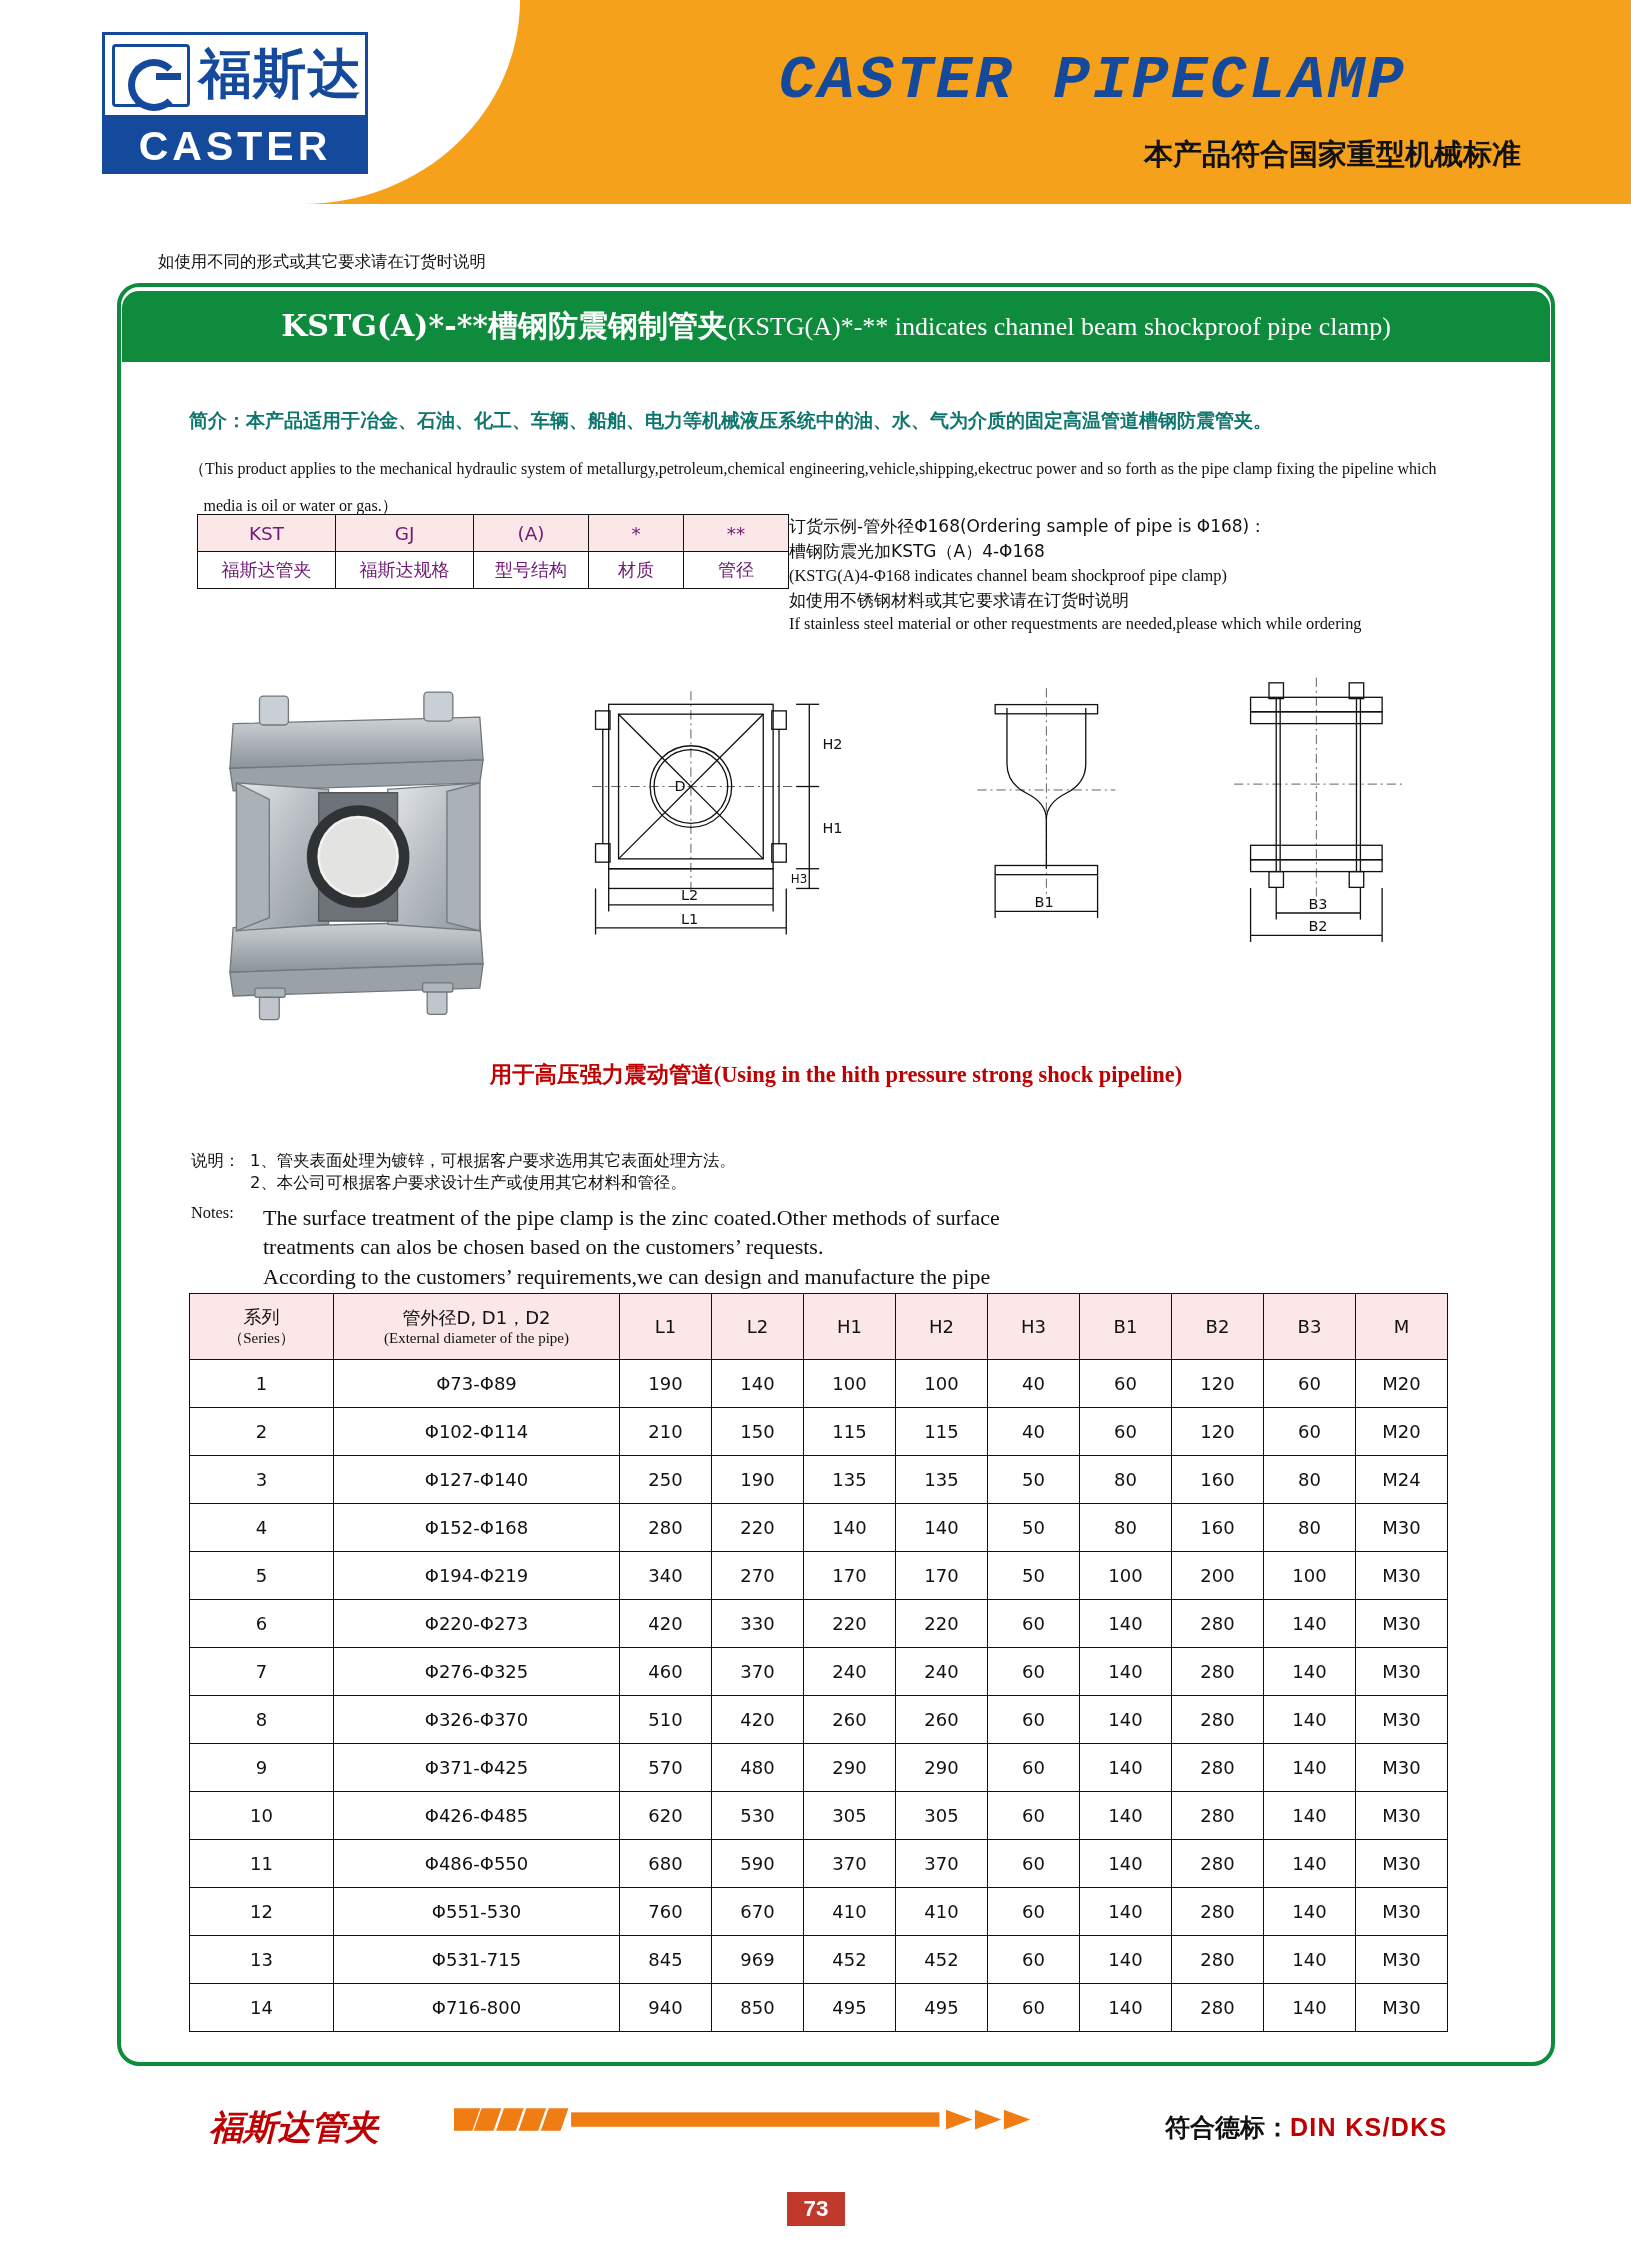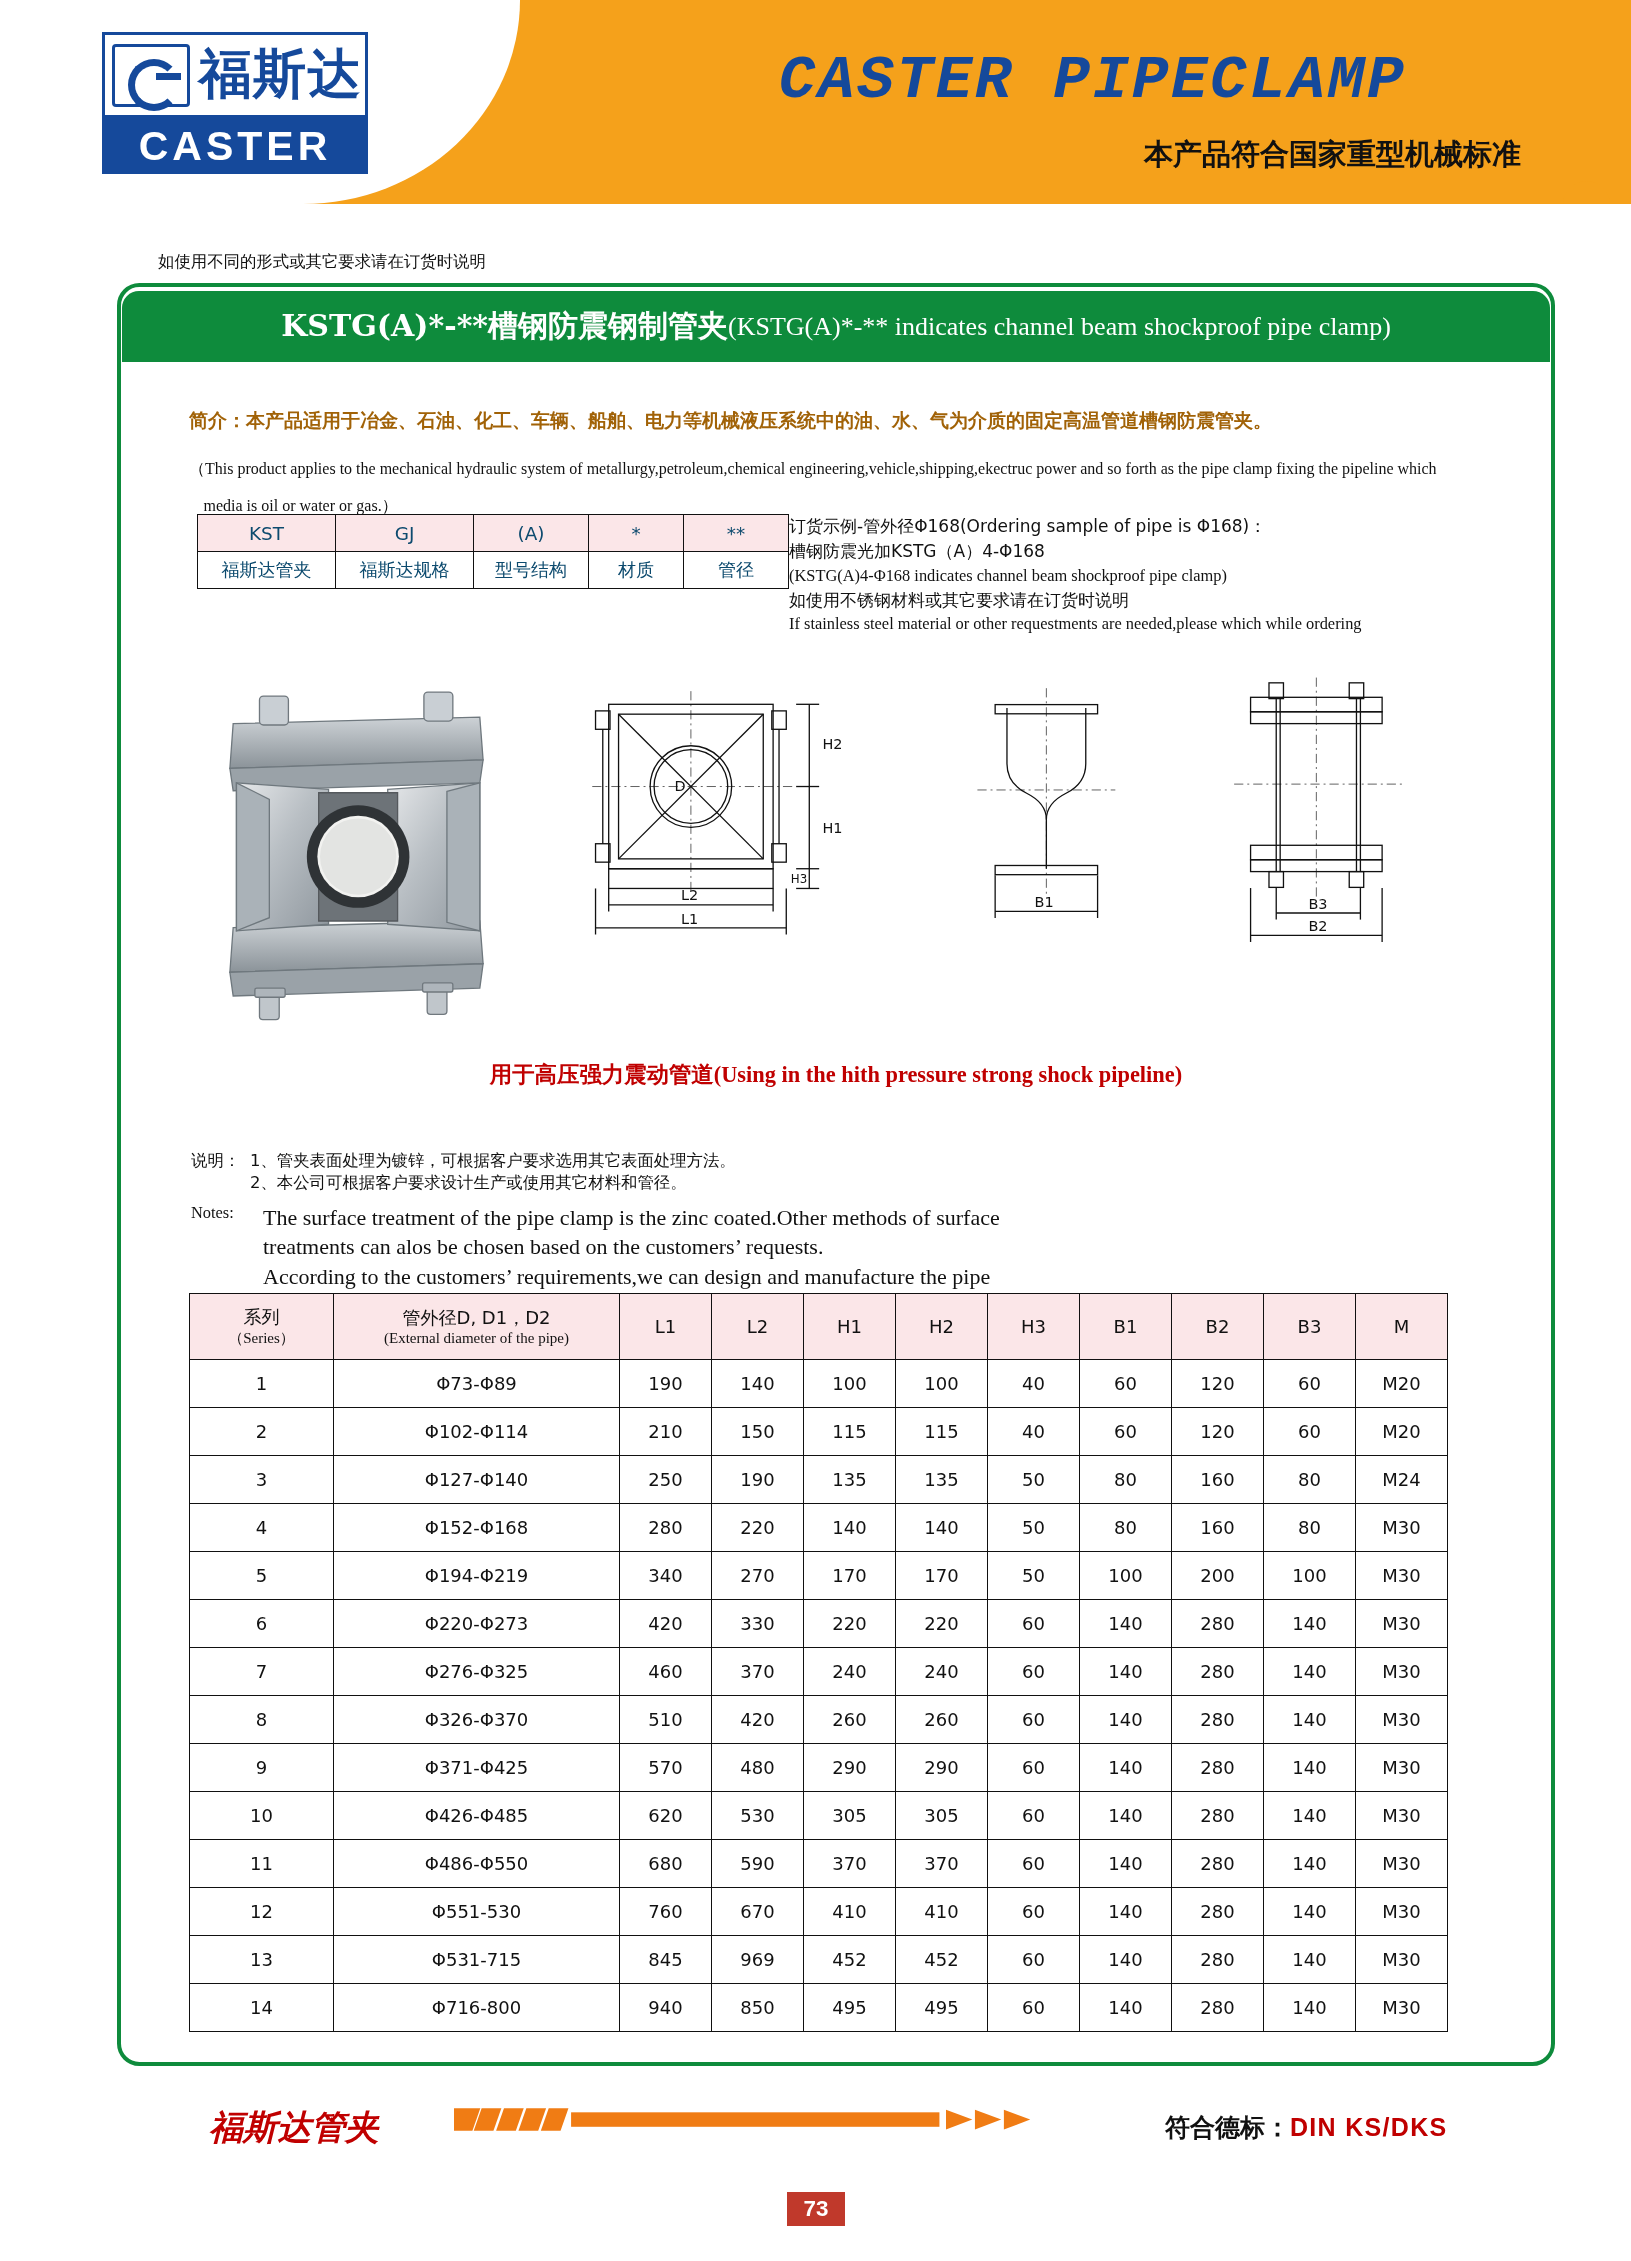--- a/index.html
+++ b/index.html
@@ -94,39 +94,39 @@
   }
   .title-bar .t-en{
     font-family:"Liberation Serif", serif;
     font-size:26px;
   }
 
   
   .intro-cn{
     position:absolute;left:189px;top:408px;width:1283px;
     font-family:"DejaVu Sans", sans-serif;
-    font-size:19px;font-weight:bold;color:#a16207;
+    font-size:19px;font-weight:bold;color:#0f766e;
   }
   .intro-en{
     position:absolute;left:189px;top:458px;width:1276px;
     font-family:"Liberation Serif", serif;
     font-size:16px;color:#111;line-height:1.35;
   }
   .intro-en .ind{display:block;padding-left:14.5px;margin-top:15px;}
 
   
   .code-table{
     position:absolute;left:197px;top:514px;
     border-collapse:collapse;
   }
   .code-table td{
     border:1.3px solid #111;
     text-align:center;vertical-align:middle;
     font-family:"DejaVu Sans", sans-serif;
-    font-size:18px;color:#0c4a6e;
+    font-size:18px;color:#701a75;
     height:34px;
   }
   .code-table tr:first-child td{background:#FBE6E8;font-size:18.4px;}
   .ct-w1{width:135px;}
   .ct-w2{width:135px;}
   .ct-w3{width:112px;}
   .ct-w4{width:92px;}
   .ct-w5{width:102px;}
 
   

